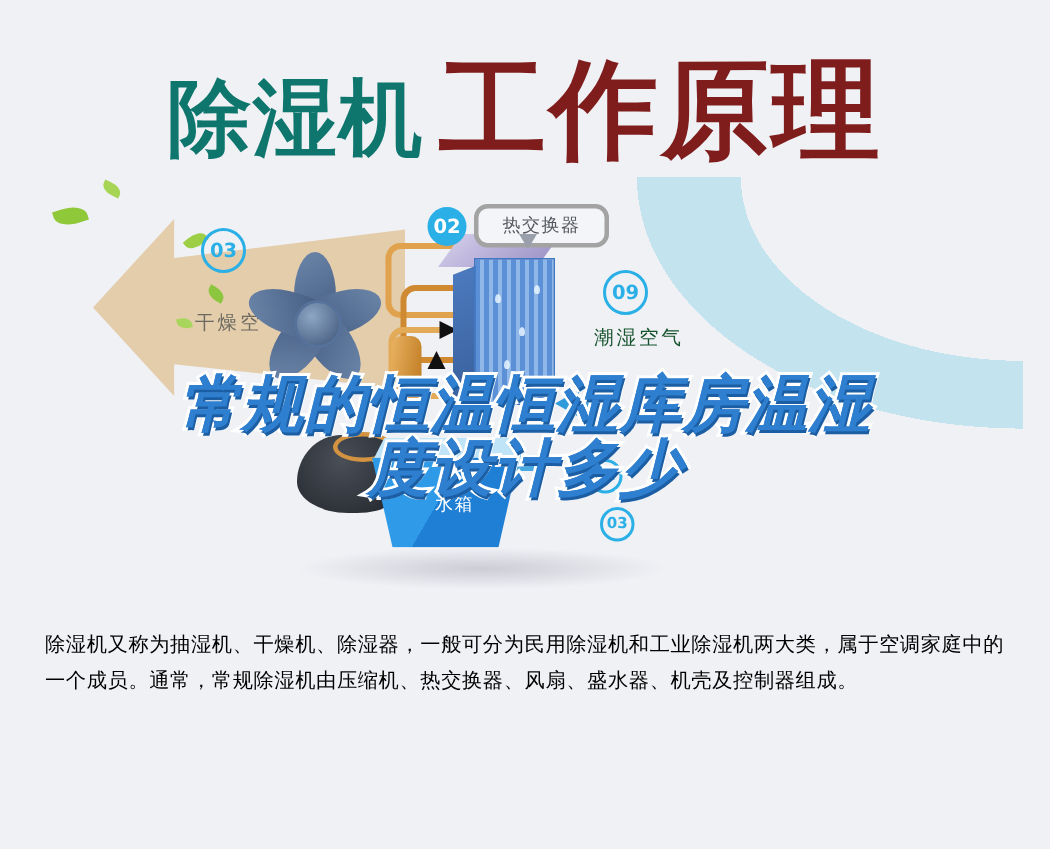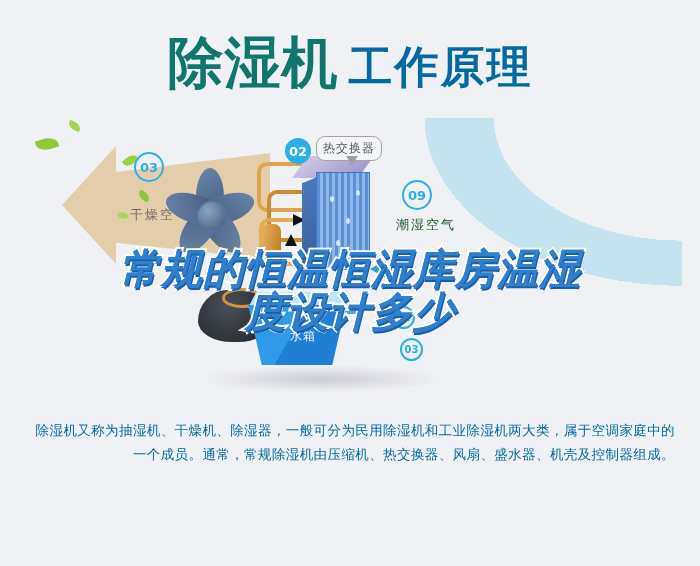--- a/index.html
+++ b/index.html
@@ -15,21 +15,21 @@
   .title-row{
     position:absolute;left:0;top:26px;width:700px;
     text-align:center;white-space:nowrap;
   }
   .title-a{
     font-size:56px;font-weight:bold;color:#0f766e;
     letter-spacing:1px;
     font-family:"DejaVu Sans","Liberation Sans",sans-serif;
   }
   .title-b{
-    font-size:44px;font-weight:bold;color:#0369a1;
+    font-size:72px;font-weight:bold;color:#7f1d1d;
     letter-spacing:2px;margin-left:10px;
     font-family:"Liberation Sans","DejaVu Sans",sans-serif;
   }
 
   
   .stage{position:absolute;left:0;top:120px;width:700px;height:270px;}
 
   
   .arc{
     position:absolute;left:352px;top:-2px;width:330px;height:220px;
@@ -173,21 +173,21 @@
     position:absolute;width:26px;height:26px;border-radius:50%;
     background:#2ab0e6;color:#fff;font-size:13px;font-weight:bold;
     display:flex;align-items:center;justify-content:center;letter-spacing:0;
   }
   .b03{left:134px;top:32px;background:transparent;border:2px solid #2ab0e6;color:#2ab0e6;}
   .b02{left:285px;top:18px;}
   .b01{left:402px;top:60px;background:transparent;border:2px solid #2ab0e6;color:#2ab0e6;}
 
   .callout{
     position:absolute;left:316px;top:16px;
-    padding:3px 6px;border:1px solid #a3a3a3;border-radius:9px;
+    padding:3px 16px;border:3px solid #a3a3a3;border-radius:9px;
     background:#f4f5f8;color:#55585f;font-size:12px;letter-spacing:1px;
   }
   .callout-tip{
     position:absolute;left:346px;top:36px;width:0;height:0;
     border-left:6px solid transparent;border-right:6px solid transparent;
     border-top:10px solid #9aa0ab;
   }
   .wet-label{
     position:absolute;left:396px;top:96px;
     font-size:13px;color:#14532d;letter-spacing:2px;
@@ -225,24 +225,23 @@
     letter-spacing:1px;
     color:#2f7fd0;
     font-family:"DejaVu Sans","Liberation Sans",sans-serif;
     text-shadow:1px 2px 0 #1c5ea3;
   }
   .wm-inner span{display:block;}
 
   
   .body-text{
     position:absolute;left:30px;width:645px;
-    font-size:13.5px;line-height:24px;color:#0369a1;
+    font-size:13.5px;line-height:24px;color:#000000;
     letter-spacing:.4px;
     font-family:"DejaVu Sans","Liberation Sans",sans-serif;
-    text-align:right;
   }
   #para1{top:418px;}
   #para2{top:486px;}
 </style>
 </head>
 <body>
 
 <div id="page">
 
   <div class="title-row">

